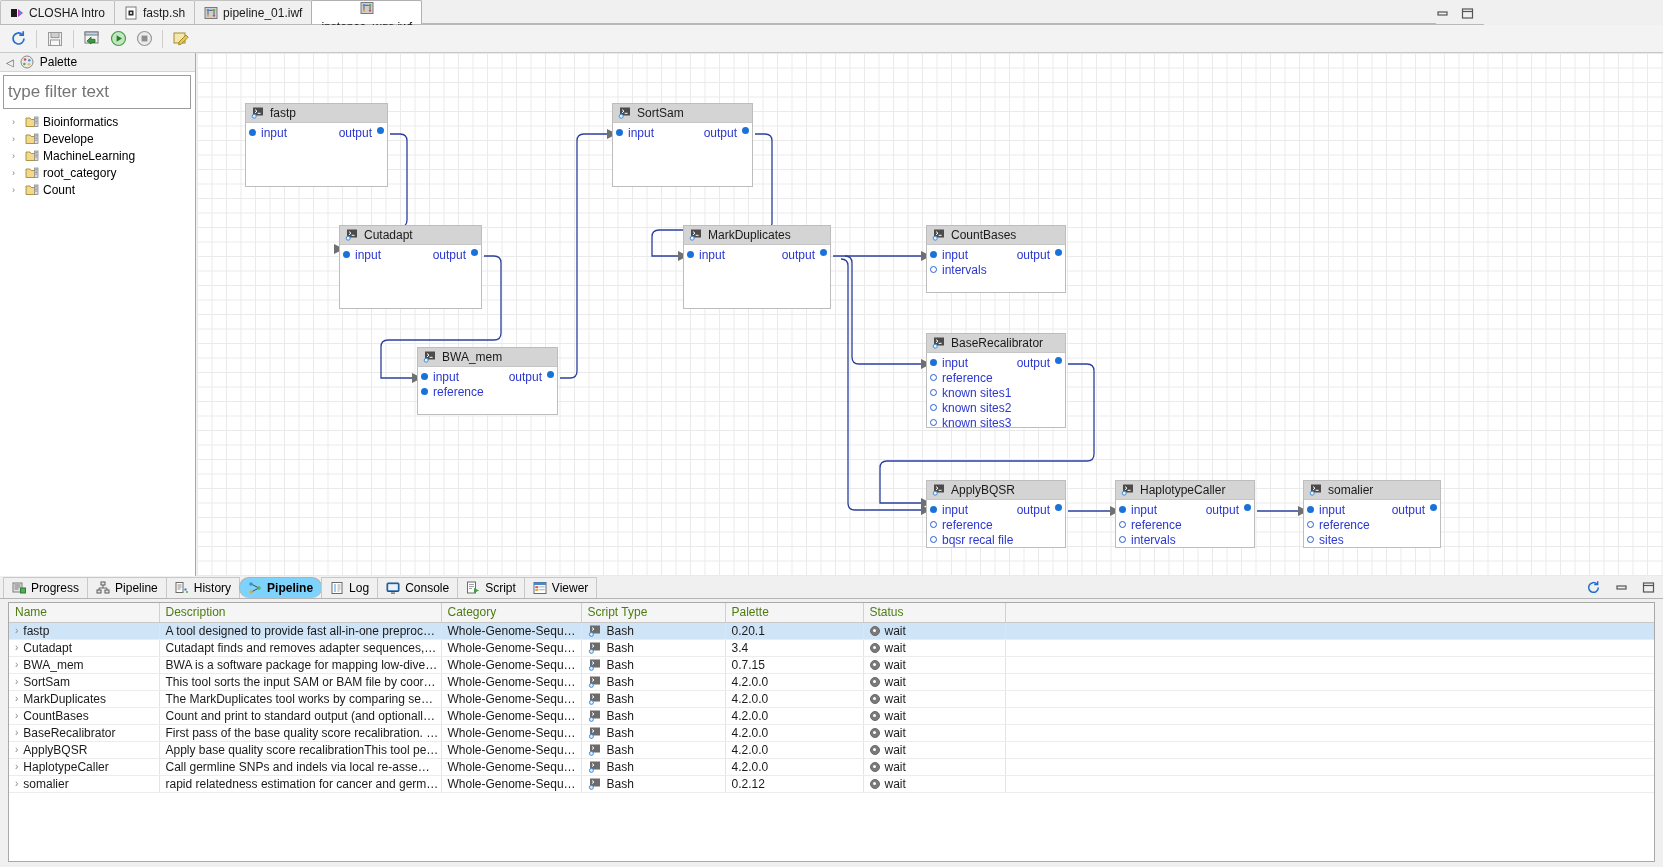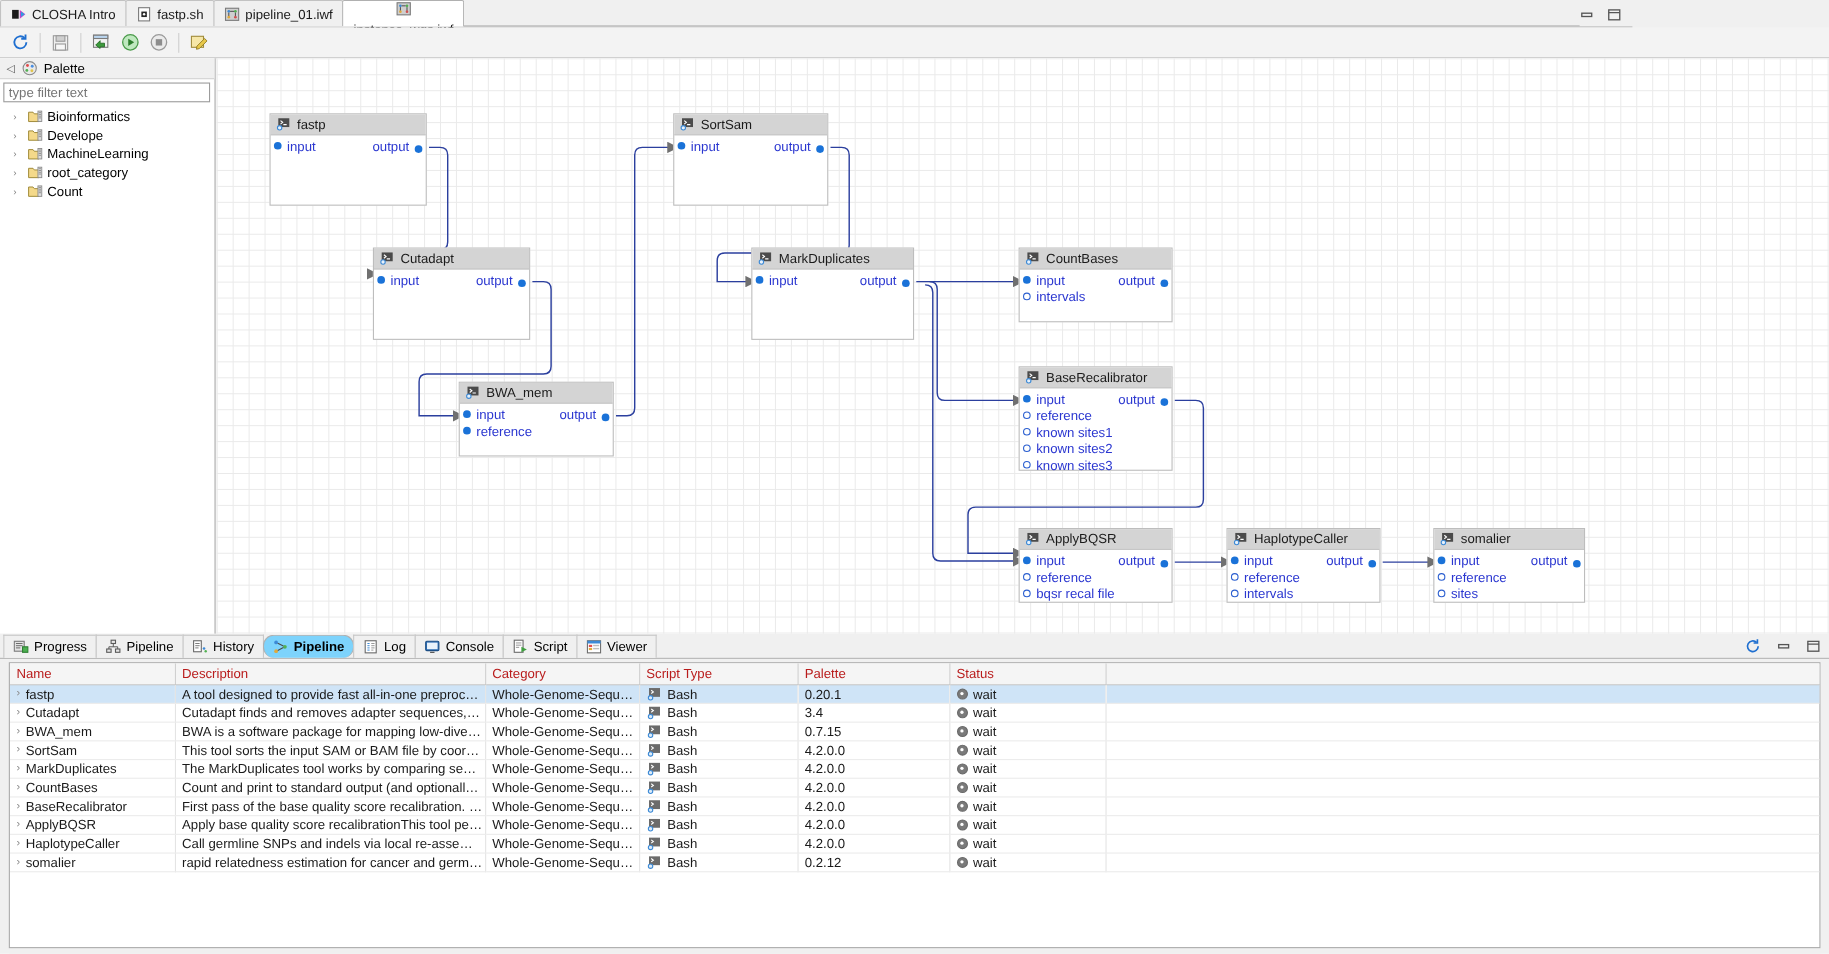--- a/index.html
+++ b/index.html
@@ -54,22 +54,22 @@
     background: #ffffff; border-right: 1px solid #a9a9a9;
   }
   .palette-head {
     height: 19px; background: #f0f0f0; border-bottom: 1px solid #d4d4d4;
     display: flex; align-items: center; gap: 6px; padding-left: 6px;
     font-size: 12px;
   }
   .collapse-arrow { color: #555; font-size: 10px; }
   .filter-wrap { padding: 3px 3px 0 3px; }
   .filter-input {
-    width: 188px; height: 18px; border: 1px solid #9c9c9c; background: #fff;
-    font-size: 12px; padding: 0 4px; color: #ec4899;
+    width: 188px; height: 34px; border: 1px solid #9c9c9c; background: #fff;
+    font-size: 17px; padding: 0 4px; color: #ec4899;
     font-family: "Liberation Sans", sans-serif;
   }
   .tree { padding-top: 4px; }
   .tree-item {
     height: 17px; display: flex; align-items: center; gap: 4px;
     padding-left: 12px; font-size: 12px;
   }
   .tw { color: #7a7a7a; font-size: 9px; width: 9px; }
 
   
@@ -86,21 +86,21 @@
 
   .node { position: absolute; background: #ffffff; border: 1px solid #bdbdbd; }
   .node-title {
     height: 19px; background: #d4d4d4; display: flex; align-items: center;
     gap: 5px; padding-left: 5px; font-size: 12px; color: #1a1a1a;
     border-bottom: 1px solid #c6c6c6;
   }
   .ports { padding-top: 2px; }
   .port-row { height: 15px; display: flex; align-items: center; position: relative; }
   .p-in { position: absolute; left: 3px; display: flex; align-items: center; gap: 5px; }
-  .p-out { position: absolute; right: 3px; display: flex; align-items: flex-end; gap: 5px; }
+  .p-out { position: absolute; right: 3px; display: flex; align-items: flex-start; gap: 5px; }
   .p-label { color: #2b37d0; font-size: 12px; line-height: 12px; }
   .dot { width: 7px; height: 7px; border-radius: 50%; flex: 0 0 7px; }
   .dot.filled { background: #1a72d8; }
   .dot.hollow { background: #fff; border: 1.4px solid #2b5fd0; width: 7px; height: 7px; }
 
   
   .bottom { position: absolute; left: 0; top: 577px; width: 1663px; height: 290px; background: #f0f0f0; }
   .bot-tabs {
     height: 22px; display: flex; align-items: flex-end; padding-left: 3px;
     border-bottom: 1px solid #b5b5b5; position: relative;
@@ -115,21 +115,21 @@
 
   .table-wrap {
     position: absolute; left: 8px; top: 25px; width: 1647px; height: 260px;
     background: #fff; border: 1px solid #a9a9a9; overflow: hidden;
   }
   table.grid { border-collapse: collapse; width: 100%; table-layout: fixed; }
   table.grid th {
     height: 19px; background: #f5f5f5; border-right: 1px solid #d0d0d0;
     border-bottom: 1px solid #c8c8c8;
     font-weight: normal; font-size: 12px; text-align: left; padding-left: 6px;
-    color: #b91c1c;
+    color: #4d7c0f;
   }
   table.grid td {
     height: 17px; border-right: 1px solid #e4e4e4; border-bottom: 1px solid #ececec;
     font-size: 12px; padding-left: 6px; color: #1a1a1a;
     white-space: nowrap; overflow: hidden; text-overflow: ellipsis;
   }
   tr.selrow td { background: #cfe4f7; }
   .cellflex { display: flex; align-items: center; gap: 5px; }
   .exp-arrow { color: #8a8a8a; font-size: 10px; }
   .st-dot {

